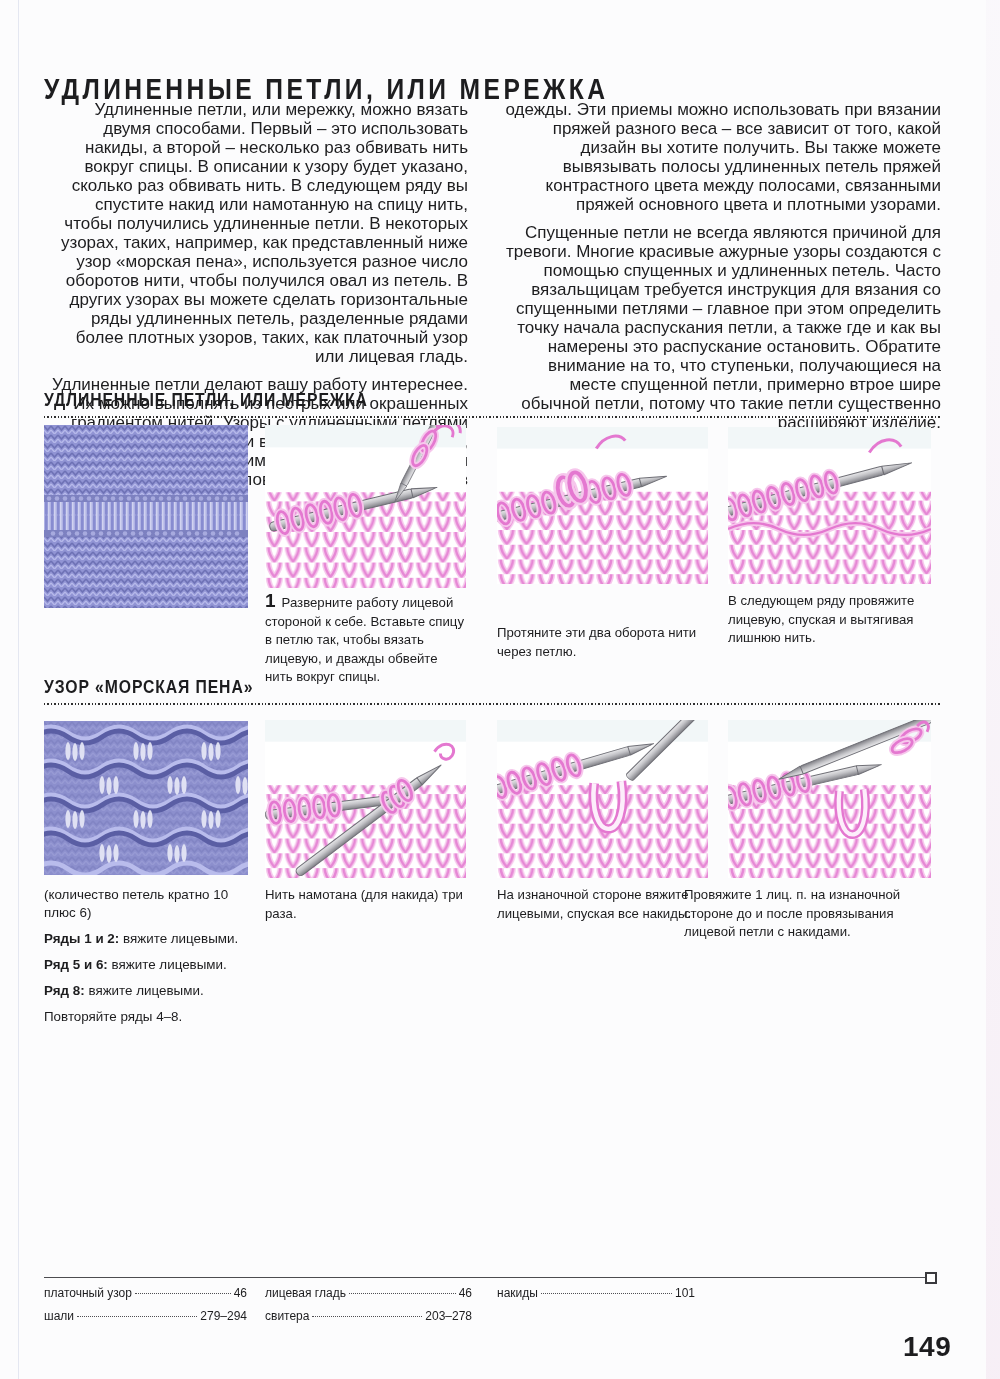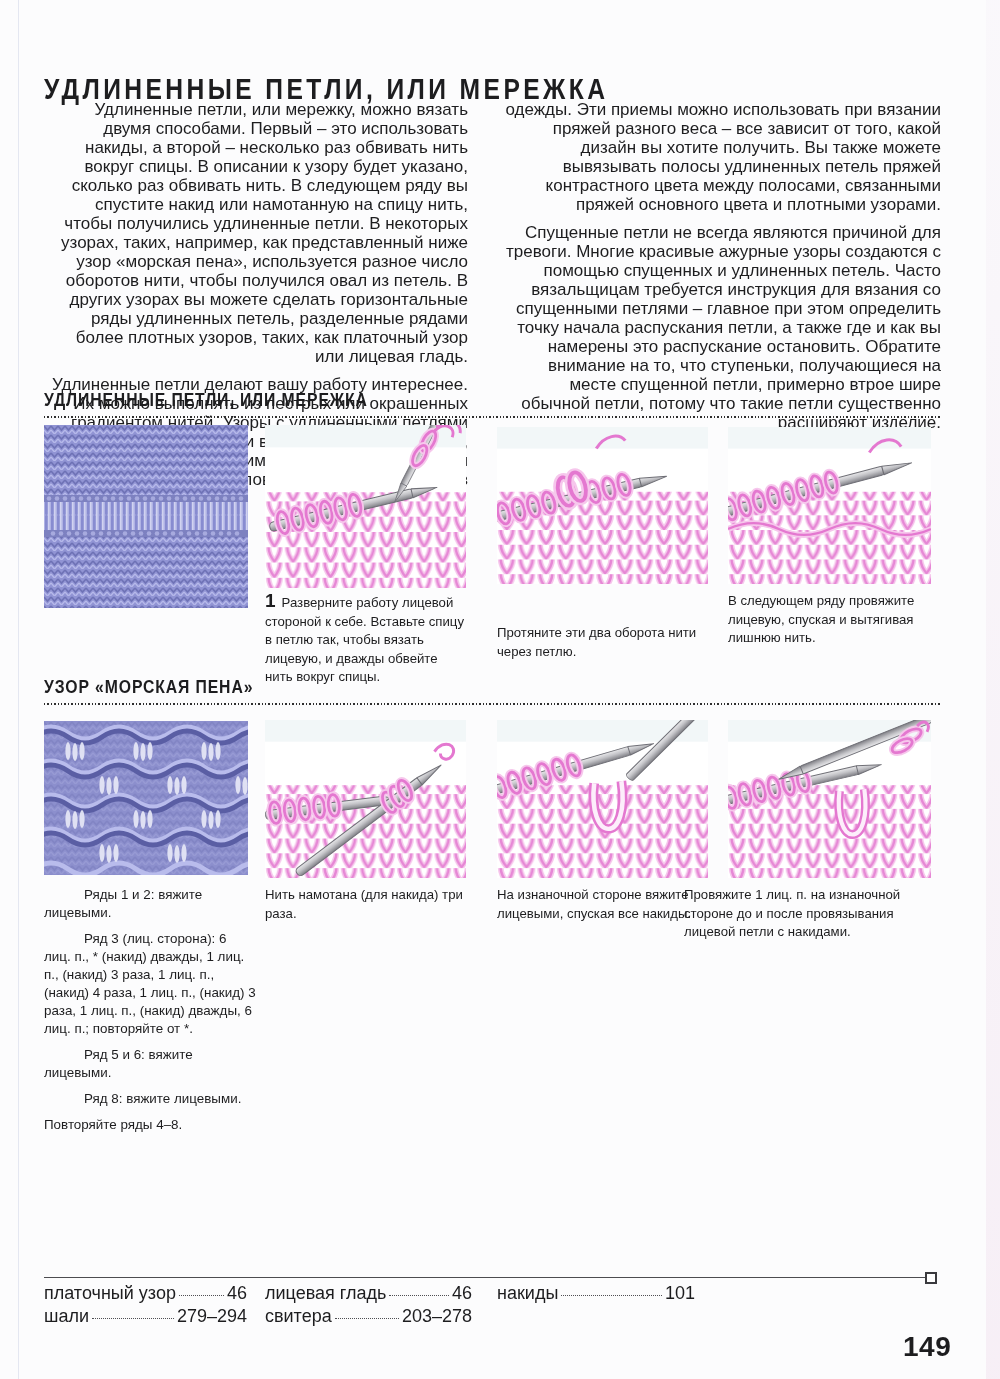--- a/index.html
+++ b/index.html
@@ -35,26 +35,26 @@
   }
   
   .cell{overflow:hidden;}
   .cell svg{display:block;width:100%;height:100%;}
   
   .cap{font-size:13.2px;line-height:18.5px;}
   .num{font-weight:bold;font-size:19px;margin-right:6px;}
   
   .pat{font-size:13.4px;line-height:18px;}
   .pat .prow{margin:0 0 8px 0;}
-  .pat b{font-weight:normal;margin-left:40px;}
+  .pat b{font-weight:bold;}
   
   .frule{left:44px;top:1277px;width:884px;height:1px;background:#4c4c50;}
   .frule-sq{left:925px;top:1272px;width:8px;height:8px;border:2px solid #3a3a3e;background:#fff;}
   .fcol{top:1286px;}
-  .entry{display:flex;align-items:baseline;font-size:18px;line-height:15px;margin-bottom:8px;}
+  .entry{display:flex;align-items:baseline;font-size:12px;line-height:15px;margin-bottom:8px;}
   .entry .dots{flex:1;border-bottom:1.6px dotted #4f4f53;margin:0 3px;transform:translateY(-3px);}
   .pagenum{left:903px;top:1331px;font-size:28px;font-weight:bold;letter-spacing:.5px;}
 </style>
 </head>
 <body>
 
 <svg width="0" height="0" style="position:absolute" aria-hidden="true">
   <defs>
     <pattern id="knitP" width="19" height="15" patternUnits="userSpaceOnUse">
       <path d="M3.5,-1 C3.5,6 7,11 9.5,14 M15.5,-1 C15.5,6 12,11 9.5,14" fill="none" stroke="#f6c7ec" stroke-width="5.5" stroke-linecap="round"></path>
@@ -364,22 +364,22 @@
         <use href="#ndl"></use>
       </g>
     <use href="#lp" transform="translate(184,16) rotate(62)"></use>
     <use href="#lp" transform="translate(175,26) rotate(62)"></use>
     <use href="#ulp" transform="translate(112,72)"></use>
     <path d="M190,6 C198,-2 204,4 200,12" fill="none" stroke="#e478d0" stroke-width="3"></path>
   </svg>
 </div>
 
 <div class="abs pat" style="left:44px;top:886px;width:212px;">
+  <div class="prow">(количество петель кратно 10 плюс 6)</div>
   <div class="prow"><b>Ряды 1 и 2:</b> <span>вяжите лицевыми.</span></div>
-  <div class="prow"><b>Ряд 3 (лиц. сторона):</b> <span>6 лиц. п., * (накид) дважды, 1 лиц. п., (накид) 3 раза, 1 лиц. п., (накид) 4 раза, 1 лиц. п., (накид) 3 раза, 1 лиц. п., (накид) дважды, 6 лиц. п.; повторяйте от *.</span></div>
   <div class="prow"><b>Ряд 5 и 6:</b> <span>вяжите лицевыми.</span></div>
   <div class="prow"><b>Ряд 8:</b> <span>вяжите лицевыми.</span></div>
   <div class="prow"><span>Повторяйте ряды 4–8.</span></div>
 </div>
 
 <div class="abs cap" style="left:265px;top:886px;width:202px;">Нить намотана (для накида) три раза.</div>
 <div class="abs cap" style="left:497px;top:886px;width:218px;">На изнаночной стороне вяжите лицевыми, спуская все накиды.</div>
 <div class="abs cap" style="left:684px;top:886px;width:218px;">Провяжите 1 лиц. п. на изнаночной стороне до и после провязывания лицевой петли с накидами.</div>
 
 <div class="abs frule"></div>

